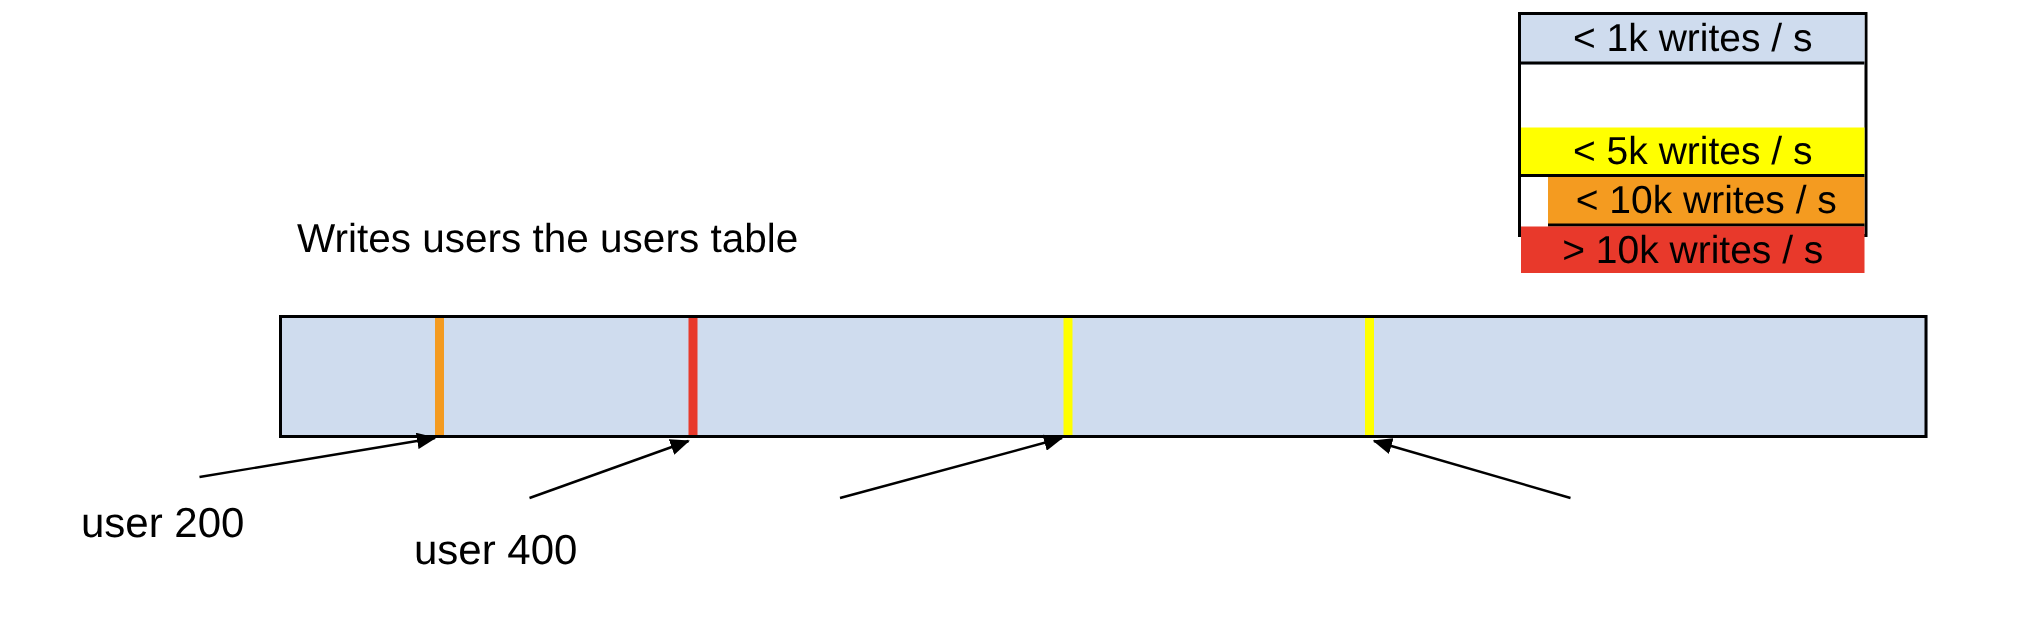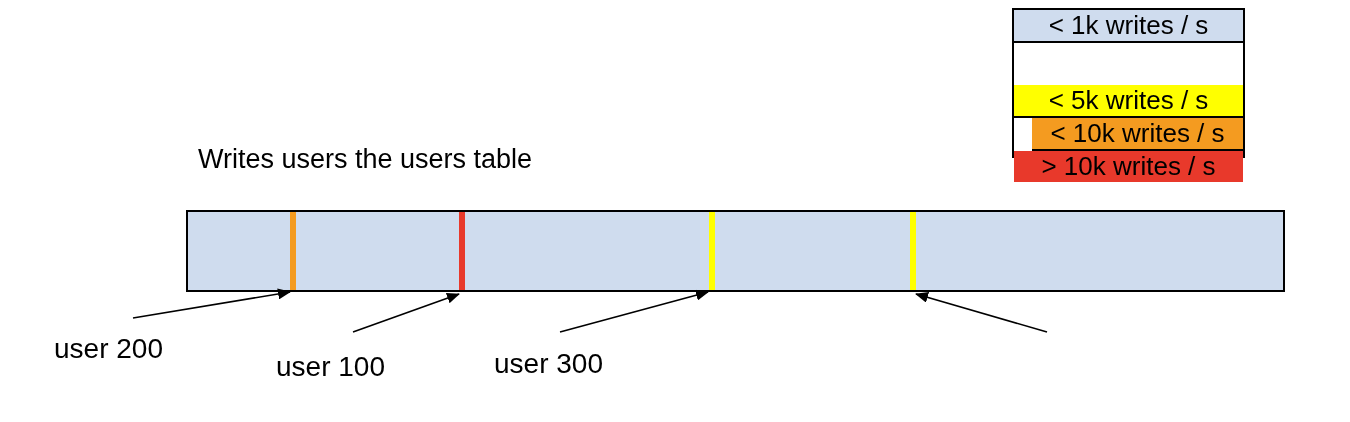--- a/index.html
+++ b/index.html
@@ -106,16 +106,15 @@
         <path d="M0,0 L13,5.5 L0,11 z" fill="#000000"></path>
       </marker>
     </defs>
     <line x1="133" y1="318" x2="290" y2="292" stroke="#000000" stroke-width="1.6" marker-end="url(#ah)"></line>
     <line x1="353" y1="332" x2="459" y2="294" stroke="#000000" stroke-width="1.6" marker-end="url(#ah)"></line>
     <line x1="560" y1="332" x2="708" y2="292" stroke="#000000" stroke-width="1.6" marker-end="url(#ah)"></line>
     <line x1="1047" y1="332" x2="916" y2="294" stroke="#000000" stroke-width="1.6" marker-end="url(#ah)"></line>
   </svg>
 
   <div class="user-label label-user-100">user 200</div>
-  <div class="user-label label-user-200">user 100</div>
-  <div class="user-label label-user-300">user 300</div>
+  <div class="user-label label-user-200">user 400</div>
 
 </div>
 
 </body></html>

